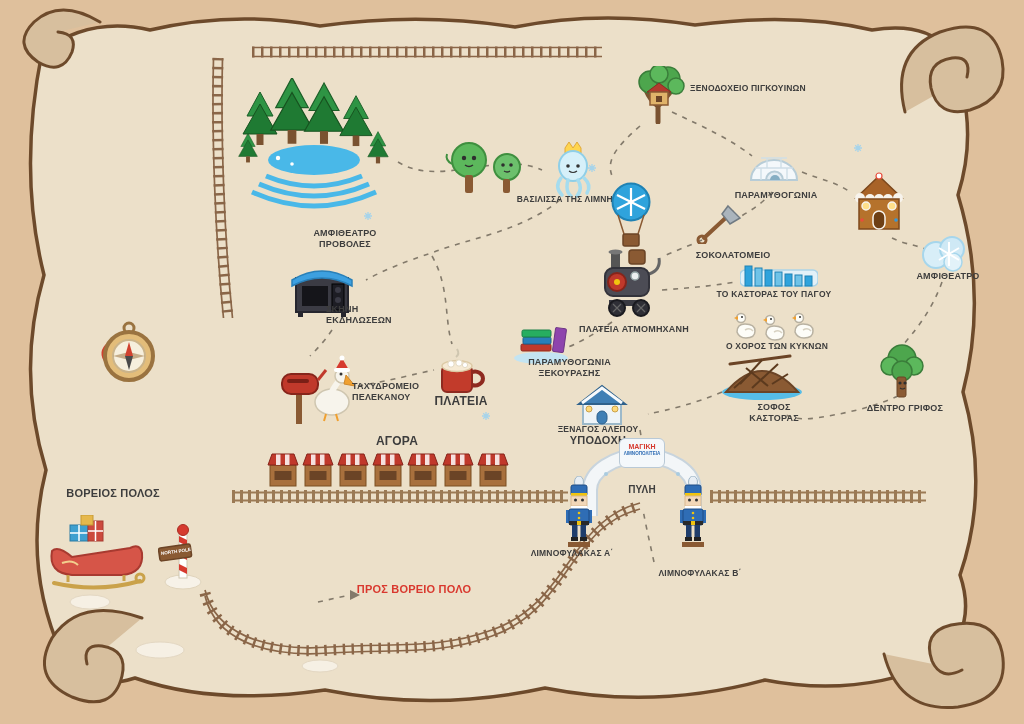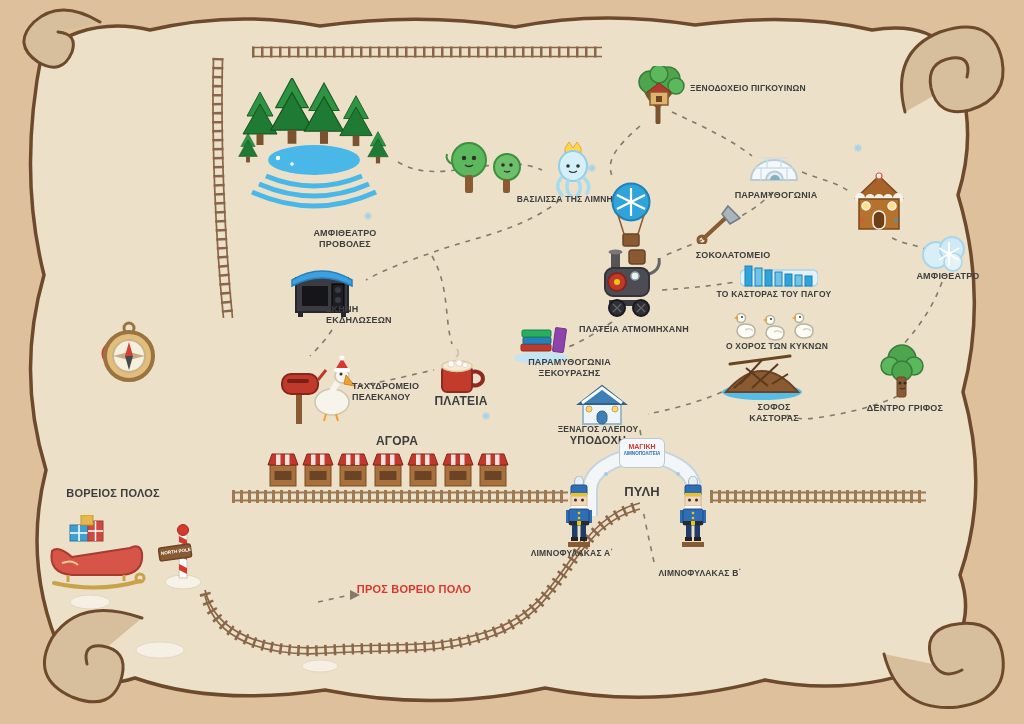--- a/index.html
+++ b/index.html
@@ -443,21 +443,21 @@
     <path d="M20 78 V52 A52 34 0 0 1 124 52 V78" stroke="#f3f6f8" stroke-width="12" fill="none"></path>
     <circle cx="36" cy="36" r="2" fill="#a9cbe0"></circle>
         <circle cx="58" cy="24" r="2" fill="#a9cbe0"></circle>
     <circle cx="86" cy="24" r="2" fill="#a9cbe0"></circle>
         <circle cx="108" cy="36" r="2" fill="#a9cbe0"></circle>
   </svg>
   <div style="position:absolute;left:49px;top:0;width:46px;height:30px;background:#f4f8fb;border:1.5px solid #b9c9d6;border-radius:6px;text-align:center;padding-top:4px;box-sizing:border-box;">
     <div style="font-size:7px;font-weight:700;color:#d63a2f;line-height:8px;">ΜΑΓΙΚΗ</div>
     <div style="font-size:4.6px;font-weight:700;color:#2f6db5;line-height:6px;">ΛΙΜΝΟΠΟΛΙΤΕΙΑ</div>
   </div>
-  <div class="lbl" style="left:0;top:46px;width:100%;font-size:13px;">ΠΥΛΗ</div>
+  <div class="lbl" style="left:0;top:46px;width:100%;font-size:10px;">ΠΥΛΗ</div>
 </div>
 
 <div class="poi" style="left:564px;top:476px;width:30px;height:72px">
   <svg width="30" height="72" viewBox="0 0 30 72">
     <ellipse cx="15" cy="6" rx="4.5" ry="6" fill="#e8eef4" stroke="#9fb6c6" stroke-width="1"></ellipse>
     <rect x="7" y="9" width="16" height="11" rx="2" fill="#2f6db5" stroke="#1f4d85" stroke-width="1"></rect>
     <rect x="7" y="17" width="16" height="3" fill="#f1c40f"></rect>
     <rect x="7" y="20" width="16" height="10" fill="#f2d7b8" stroke="#d8b890" stroke-width="1"></rect>
     <circle cx="11.5" cy="24" r="1.5" fill="#2f2f2f"></circle>
         <circle cx="18.5" cy="24" r="1.5" fill="#2f2f2f"></circle>

